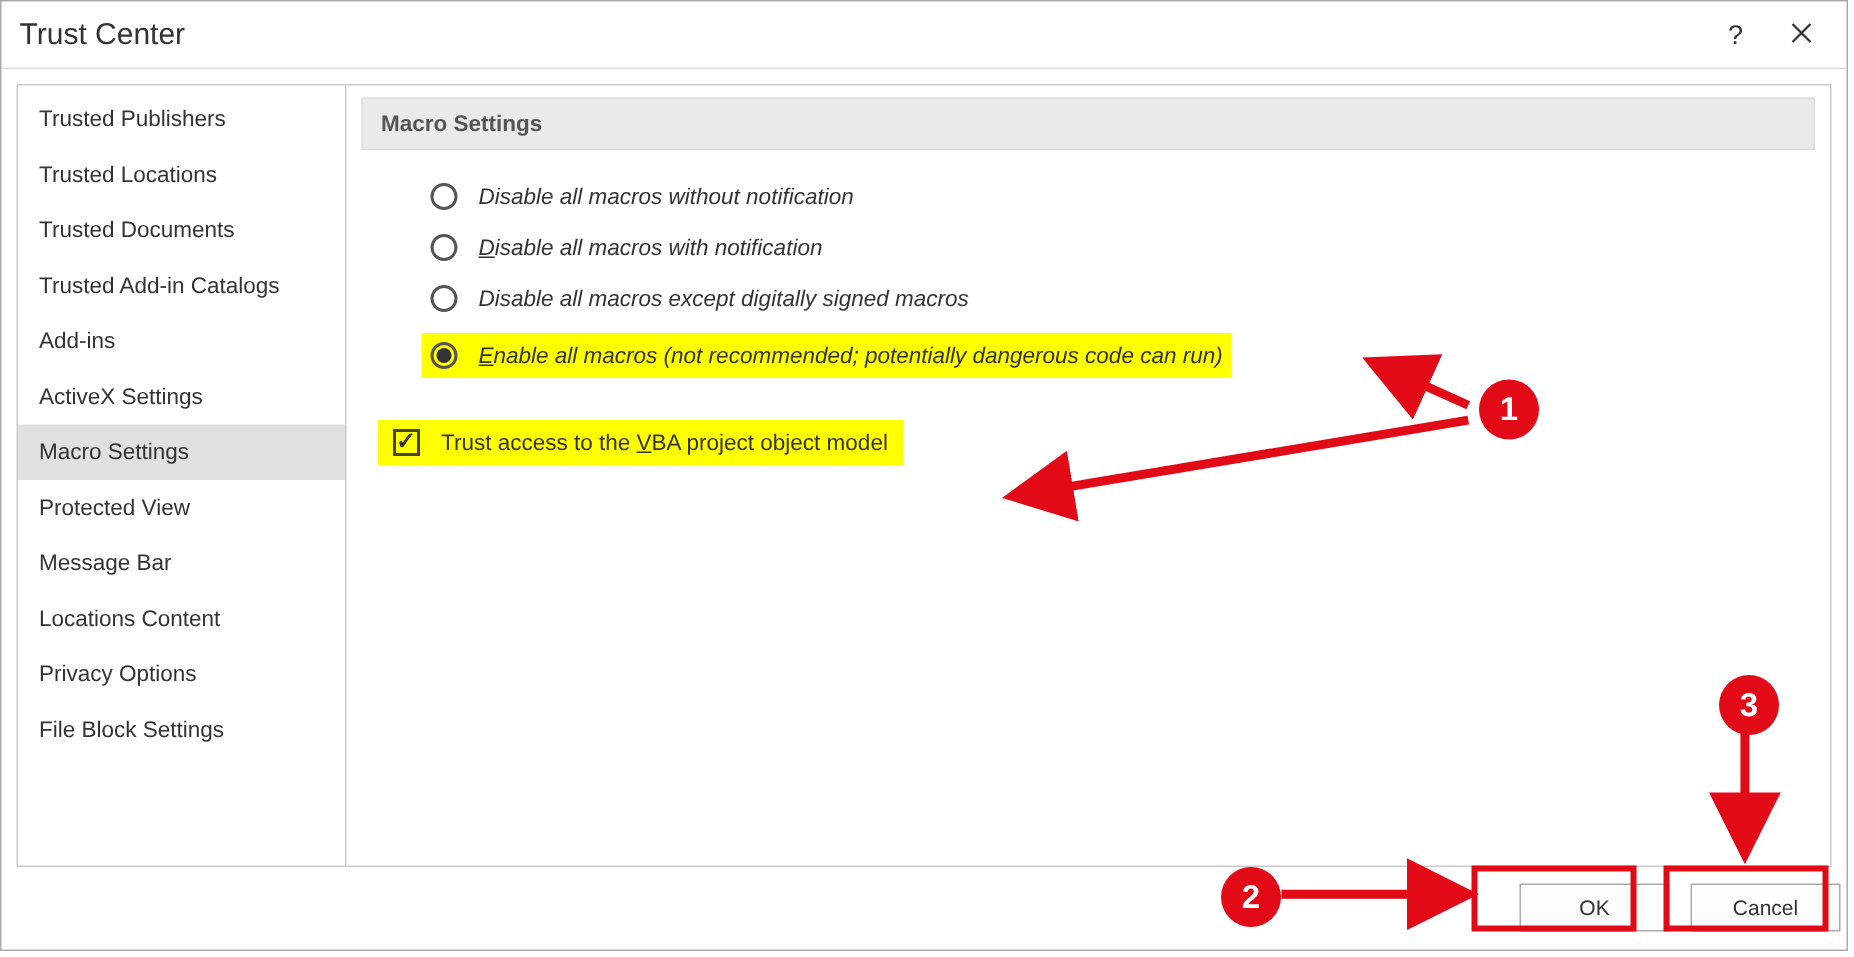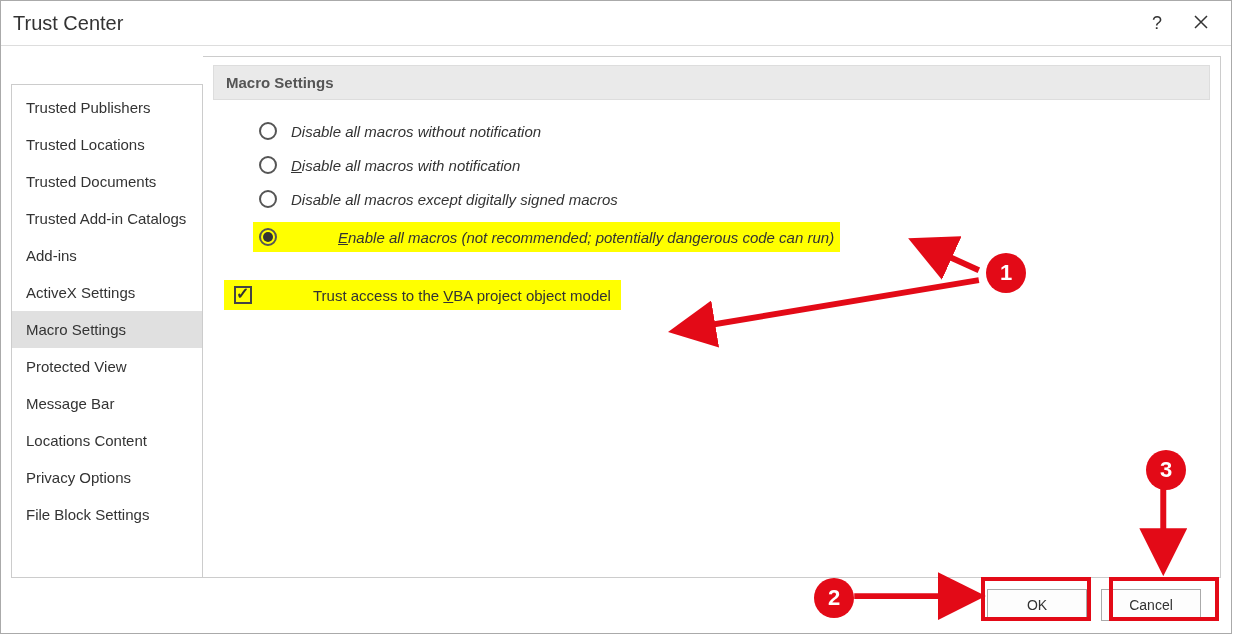--- a/index.html
+++ b/index.html
@@ -44,26 +44,25 @@
   }
 
   .body {
     display: flex;
     height: calc(100% - 44px - 56px);
     box-sizing: border-box;
     padding: 10px 10px 0 10px;
   }
 
   .sidebar {
-    width: 192px;
+    width: 220px;
     border: 1px solid #ccc;
     box-sizing: border-box;
     padding: 4px 0;
     background: #fff;
-    margin-top: 28px;
   }
   .sidebar .item {
     padding: 10px 14px;
     font-size: 15px;
     color: #333;
     cursor: pointer;
   }
   .sidebar .item.selected {
     background: #e0e0e0;
   }
@@ -128,21 +127,20 @@
     left: 0px;
     font-size: 16px;
     font-weight: bold;
     color: #333;
   }
   .highlight {
     background: #ffff00;
     display: inline-flex;
     align-items: center;
     padding: 6px 6px;
-    gap: 47px;
   }
   .option-label {
     color: #333;
   }
   .option-label .u { text-decoration: underline; }
 
   .dev-options {
     padding: 12px 10px 12px 10px;
   }
   .dev-row {
@@ -154,21 +152,21 @@
 
   .footer {
     position: absolute;
     bottom: 0;
     left: 0;
     right: 0;
     height: 56px;
     display: flex;
     align-items: center;
     justify-content: flex-end;
-    padding: 0 30px;
+    padding: 0 4px;
     box-sizing: border-box;
   }
   .btn-std {
     width: 100px;
     height: 32px;
     border: 1px solid #aaa;
     background: #fdfdfd;
     margin-left: 14px;
     font-size: 14px;
     color: #333;

